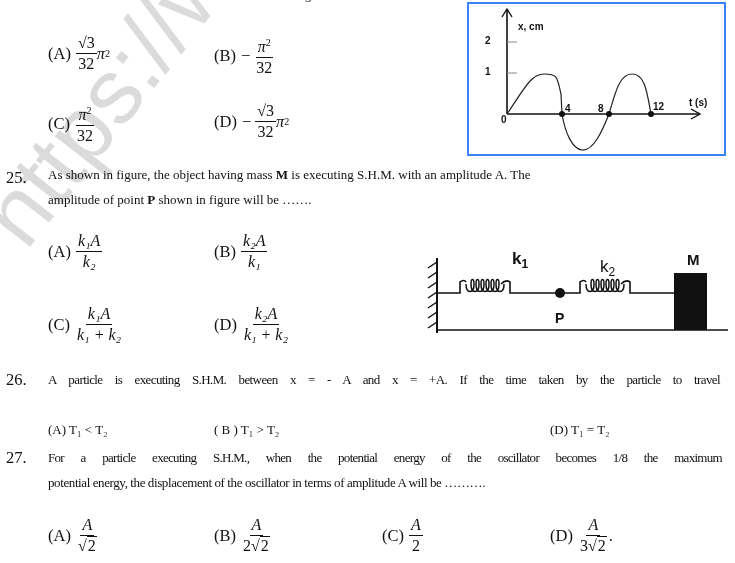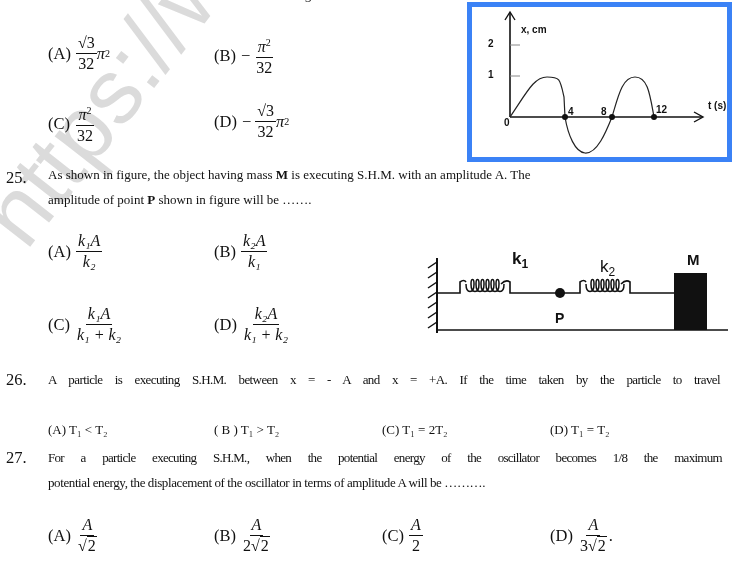--- a/index.html
+++ b/index.html
@@ -65,40 +65,40 @@
     <span class="lbl">(D)</span>
     <span class="minus">−</span>
     <span class="frac">
       <span class="num sqrt">√3</span>
       <span class="den" style="font-style:normal">32</span>
     </span>
     <span class="pi">π</span>
       <span class="up">2</span>
   </div>
 
-  <div class="abs" style="left:467px; top:2px; width:255px; height:150px; border:5px solid #3b82f6; background:#fff;text-decoration:underline;">
+  <div class="abs" style="left:467px; top:2px; width:255px; height:150px; border:2px solid #3b82f6; background:#fff;text-decoration:underline;">
     <svg width="255" height="150" viewBox="0 0 255 150">
 
       <line x1="38" y1="110" x2="38" y2="6" stroke="#111" stroke-width="1.6"></line>
       <polyline points="33,13 38,5 43,13" fill="none" stroke="#111" stroke-width="1.4"></polyline>
 
       <line x1="38" y1="110" x2="230" y2="110" stroke="#111" stroke-width="1.6"></line>
       <polyline points="222,105 231,110 222,115" fill="none" stroke="#111" stroke-width="1.4"></polyline>
 
       <line x1="38" y1="69" x2="48" y2="69" stroke="#888" stroke-width="1"></line>
       <line x1="38" y1="38" x2="48" y2="38" stroke="#888" stroke-width="1"></line>
 
       <path d="M38,110 C55,85 62,70 75,70 C88,70 88,72 92,90 L93,110 C96,128 103,145 113,146 C125,147 134,125 140,110 C146,90 150,70 163,70 C176,70 178,88 182,110" fill="none" stroke="#222" stroke-width="1.2"></path>
 
       <circle cx="93" cy="110" r="3" fill="#111"></circle>
       <circle cx="140" cy="110" r="3" fill="#111"></circle>
       <circle cx="182" cy="110" r="3" fill="#111"></circle>
     </svg>
     <span class="abs" style="left:49px; top:17px; font-family:'Liberation Sans',sans-serif; font-size:10px; font-weight:bold;">x, cm</span>
-    <span class="abs" style="left:236px; top:93px; font-family:'Liberation Sans',sans-serif; font-size:10px; font-weight:bold;">t (s)</span>
+    <span class="abs" style="left:220px; top:93px; font-family:'Liberation Sans',sans-serif; font-size:10px; font-weight:bold;">t (s)</span>
     <span class="abs" style="left:32px; top:110px; font-family:'Liberation Sans',sans-serif; font-size:10px; font-weight:bold;">0</span>
     <span class="abs" style="left:16px; top:62px; font-family:'Liberation Sans',sans-serif; font-size:10px; font-weight:bold;">1</span>
     <span class="abs" style="left:16px; top:31px; font-family:'Liberation Sans',sans-serif; font-size:10px; font-weight:bold;">2</span>
     <span class="abs" style="left:96px; top:99px; font-family:'Liberation Sans',sans-serif; font-size:10px; font-weight:bold;">4</span>
     <span class="abs" style="left:129px; top:99px; font-family:'Liberation Sans',sans-serif; font-size:10px; font-weight:bold;">8</span>
     <span class="abs" style="left:184px; top:97px; font-family:'Liberation Sans',sans-serif; font-size:10px; font-weight:bold;">12</span>
   </div>
 
   <div class="qn txt" style="top:168px;">25.</div>
   <div class="abs txt" style="left:48px; top:165px; width:672px;">
@@ -166,21 +166,20 @@
     <span class="abs" style="left:92px; top:1px; font-family:'Liberation Sans',sans-serif; font-size:17px; font-weight:bold;">k<sub style="font-size:12px">1</sub></span>
     <span class="abs" style="left:180px; top:9px; font-family:'Liberation Sans',sans-serif; font-size:17px; font-weight:normal;">k<sub style="font-size:12px">2</sub></span>
     <span class="abs" style="left:135px; top:62px; font-family:'Liberation Sans',sans-serif; font-size:14px; font-weight:bold;">P</span>
     <span class="abs" style="left:267px; top:3px; font-family:'Liberation Sans',sans-serif; font-size:15px; font-weight:bold;">M</span>
   </div>
 
   <div class="qn txt" style="top:370px;">26.</div>
   <div class="abs txt justify" style="left:48px; top:370px; width:672px; letter-spacing:-0.6px;">A particle is executing S.H.M. between x = - A and x = +A. If the time taken by the particle to travel</div>
   <div class="abs txt" style="left:48px; top:420px;"><span>(A)</span> <span>T₁ &lt; T₂</span></div>
   <div class="abs txt" style="left:214px; top:420px;"><span>( B )</span> <span>T₁ &gt; T₂</span></div>
-  <div class="abs txt" style="left:382px; top:420px;"><span>(C)</span> <span>T₁ = 2T₂</span></div>
   <div class="abs txt" style="left:550px; top:420px;"><span>(D)</span> <span>T₁ = T₂</span></div>
 
   <div class="qn txt" style="top:448px;">27.</div>
   <div class="abs txt justify" style="left:48px; top:448px; width:674px; letter-spacing:-0.7px;">For a particle executing S.H.M., when the potential energy of the oscillator becomes 1/8 the maximum</div>
   <div class="abs txt" style="left:48px; top:473px; letter-spacing:-0.4px;">potential energy, the displacement of the oscillator in terms of amplitude A will be ……….</div>
 
   <div class="opt" style="left:48px; top:516px;">
     <span class="lbl">(A)</span>
     <span class="frac">
       <span class="num">A</span>

